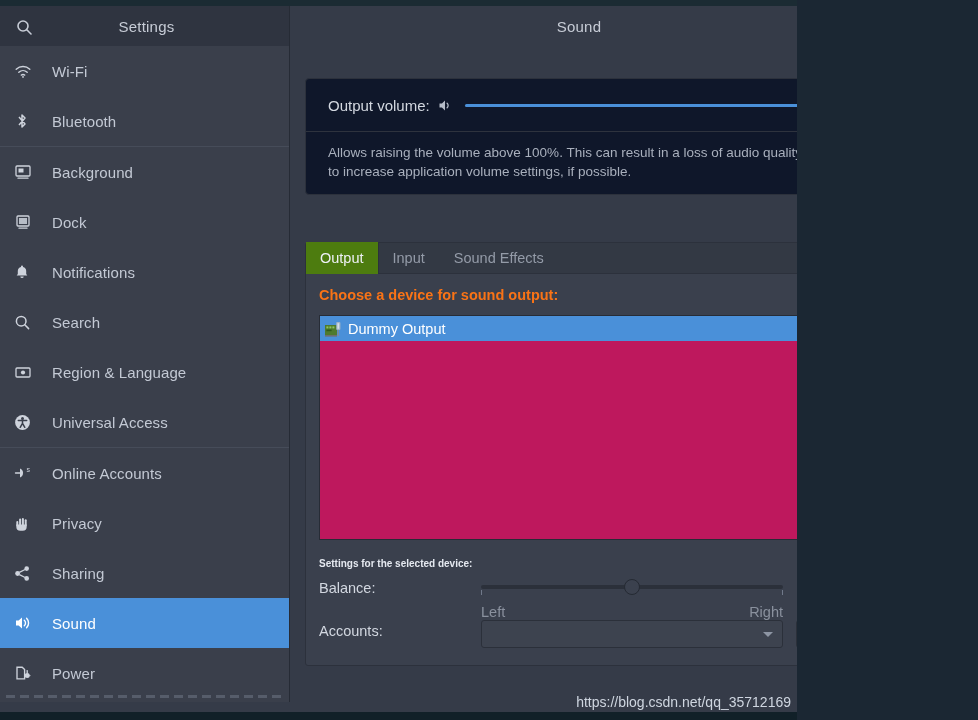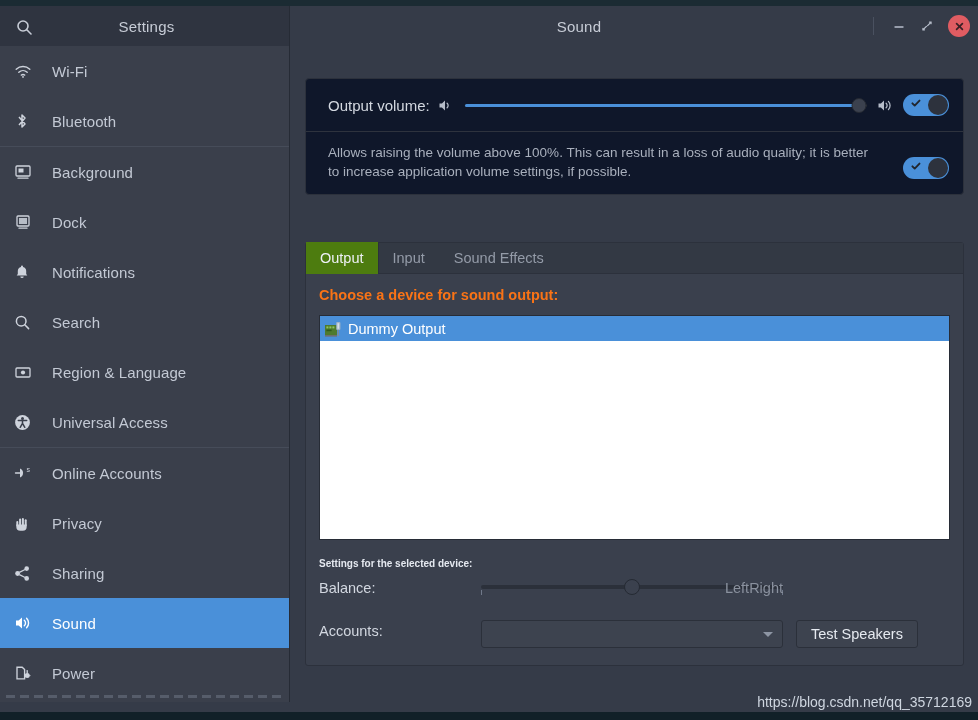--- a/index.html
+++ b/index.html
@@ -7,21 +7,21 @@
   html, body {
     width: 978px;
     height: 720px;
     overflow: hidden;
     background: #1b2733;
     font-family: "Liberation Sans", sans-serif;
   }
 
   #app {
     position: relative;
-    width: 978px;
+    width: 797px;
     height: 720px;
     background: #353b48;
     overflow: hidden;
   }
 
   
   .bg-strip {
     position: absolute;
     left: 0; top: 0;
     width: 978px; height: 6px;
@@ -300,21 +300,21 @@
 
   .tabpage { padding: 13px 13px 0 13px; }
   .choose-lbl {
     font-size: 14.5px;
     font-weight: bold;
     color: #f97316;
     margin-bottom: 12px;
   }
   .devlist {
     height: 225px;
-    background: #ffffff;
+    background: #be185d;
     border: 1px solid #272c36;
     overflow: hidden;
   }
   .devrow {
     height: 25px;
     display: flex;
     align-items: center;
     padding-left: 4px;
     color: #e8ebf1;
     font-size: 14.5px;
@@ -359,24 +359,24 @@
     position: absolute;
     left: 151px; top: 2px;
     width: 16px; height: 16px;
     border-radius: 50%;
     background: #3b414e;
     border: 1px solid #252a33;
     transform: translateX(-50%);
   }
   .bal-marks {
     position: absolute;
-    left: 0; top: 3px;
+    left: 0; top: 27px;
     width: 302px;
     display: flex;
-    justify-content: flex-end;
+    justify-content: space-between;
     font-size: 14.5px;
     color: #8a919e;
   }
 
   .combo {
     width: 302px; height: 28px;
     background: #3d434f;
     border: 1px solid #2b303a;
     border-radius: 3px;
     position: relative;

